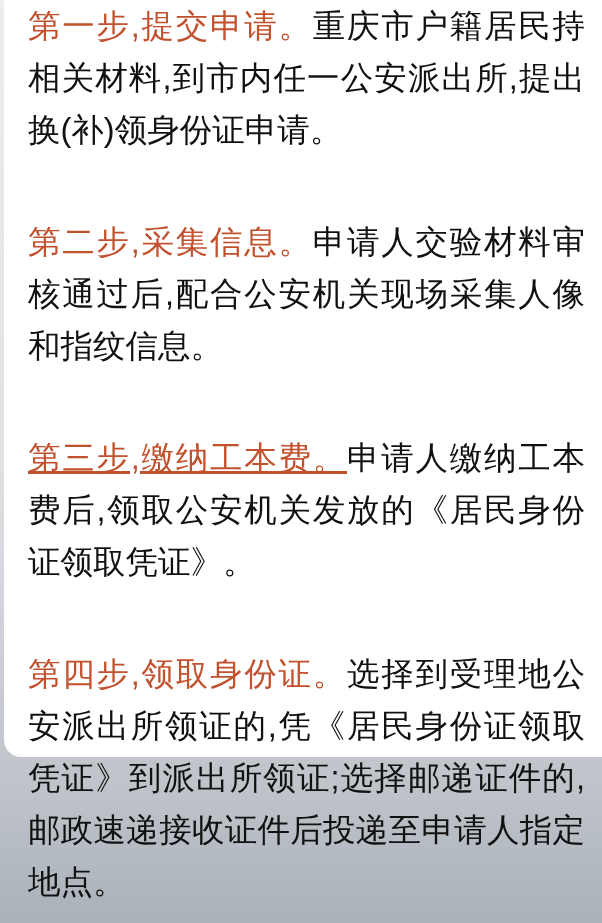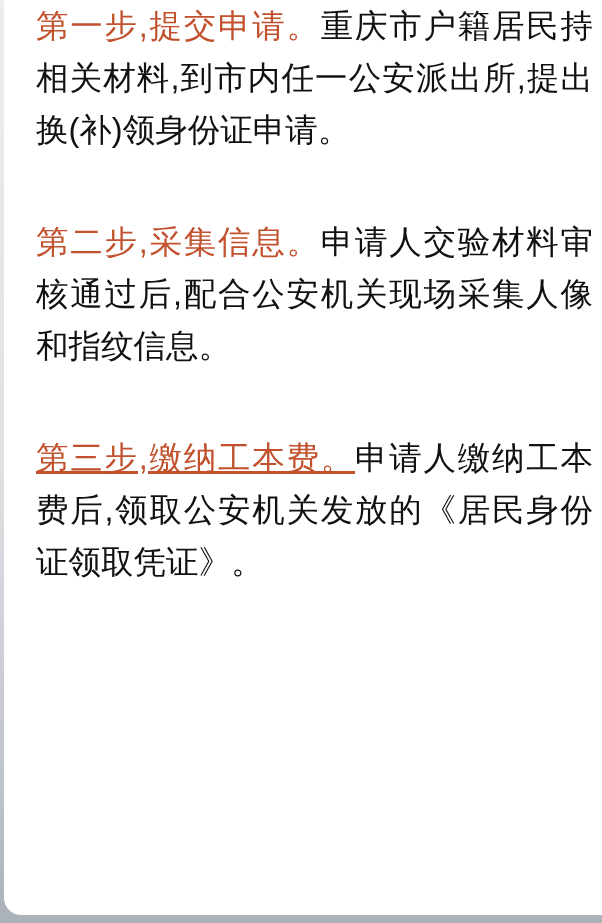--- a/index.html
+++ b/index.html
@@ -15,25 +15,25 @@
     left: 0; top: 0;
     width: 602px;
     height: 923px;
     background: linear-gradient(180deg, #ededef 0%, #dfe1e4 50%, #bfc4ca 85%, #aab1b9 100%);
   }
   .content-card {
     position: absolute;
     left: 4px;
     top: 0;
     width: 598px;
-    height: 915px;
+    height: 757px;
     background: #ffffff;
     border-bottom-left-radius: 17px;
     box-sizing: border-box;
-    padding: 0 8px 0 32px;
+    padding: 0 8px 0 24px;
   }
   .article {
     width: 557px;
   }
   .step-paragraph {
     margin: 0 0 60px 0;
     font-size: 32.5px;
     line-height: 52px;
     color: #111111;
     text-align: justify;
@@ -54,14 +54,15 @@
 <div class="backdrop"></div>
 
 <div class="content-card">
   <div class="article" id="article">
   <p class="step-paragraph"><span class="step-label" style="color: rgb(194, 81, 46);">第一步,提交申请。</span><span class="step-body">重庆市户籍居民持相关材料,到市内任一公安派出所,提出换(补)领身份证申请。</span></p>
 
   <p class="step-paragraph"><span class="step-label" style="color: rgb(194, 81, 46);">第二步,采集信息。</span><span class="step-body">申请人交验材料审核通过后,配合公安机关现场采集人像和指纹信息。</span></p>
 
   <p class="step-paragraph"><span class="step-label" style="color: rgb(194, 81, 46); text-decoration: underline;">第三步,缴纳工本费。</span><span class="step-body">申请人缴纳工本费后,领取公安机关发放的《居民身份证领取凭证》。</span></p>
 
+  <p class="step-paragraph"><span class="step-label" style="color: rgb(194, 81, 46);">第四步,领取身份证。</span><span class="step-body">选择到受理地公安派出所领证的,凭《居民身份证领取凭证》到派出所领证;选择邮递证件的,邮政速递接收证件后投递至申请人指定地点。</span></p>
 </div>
 </div>
 
 </body></html>

